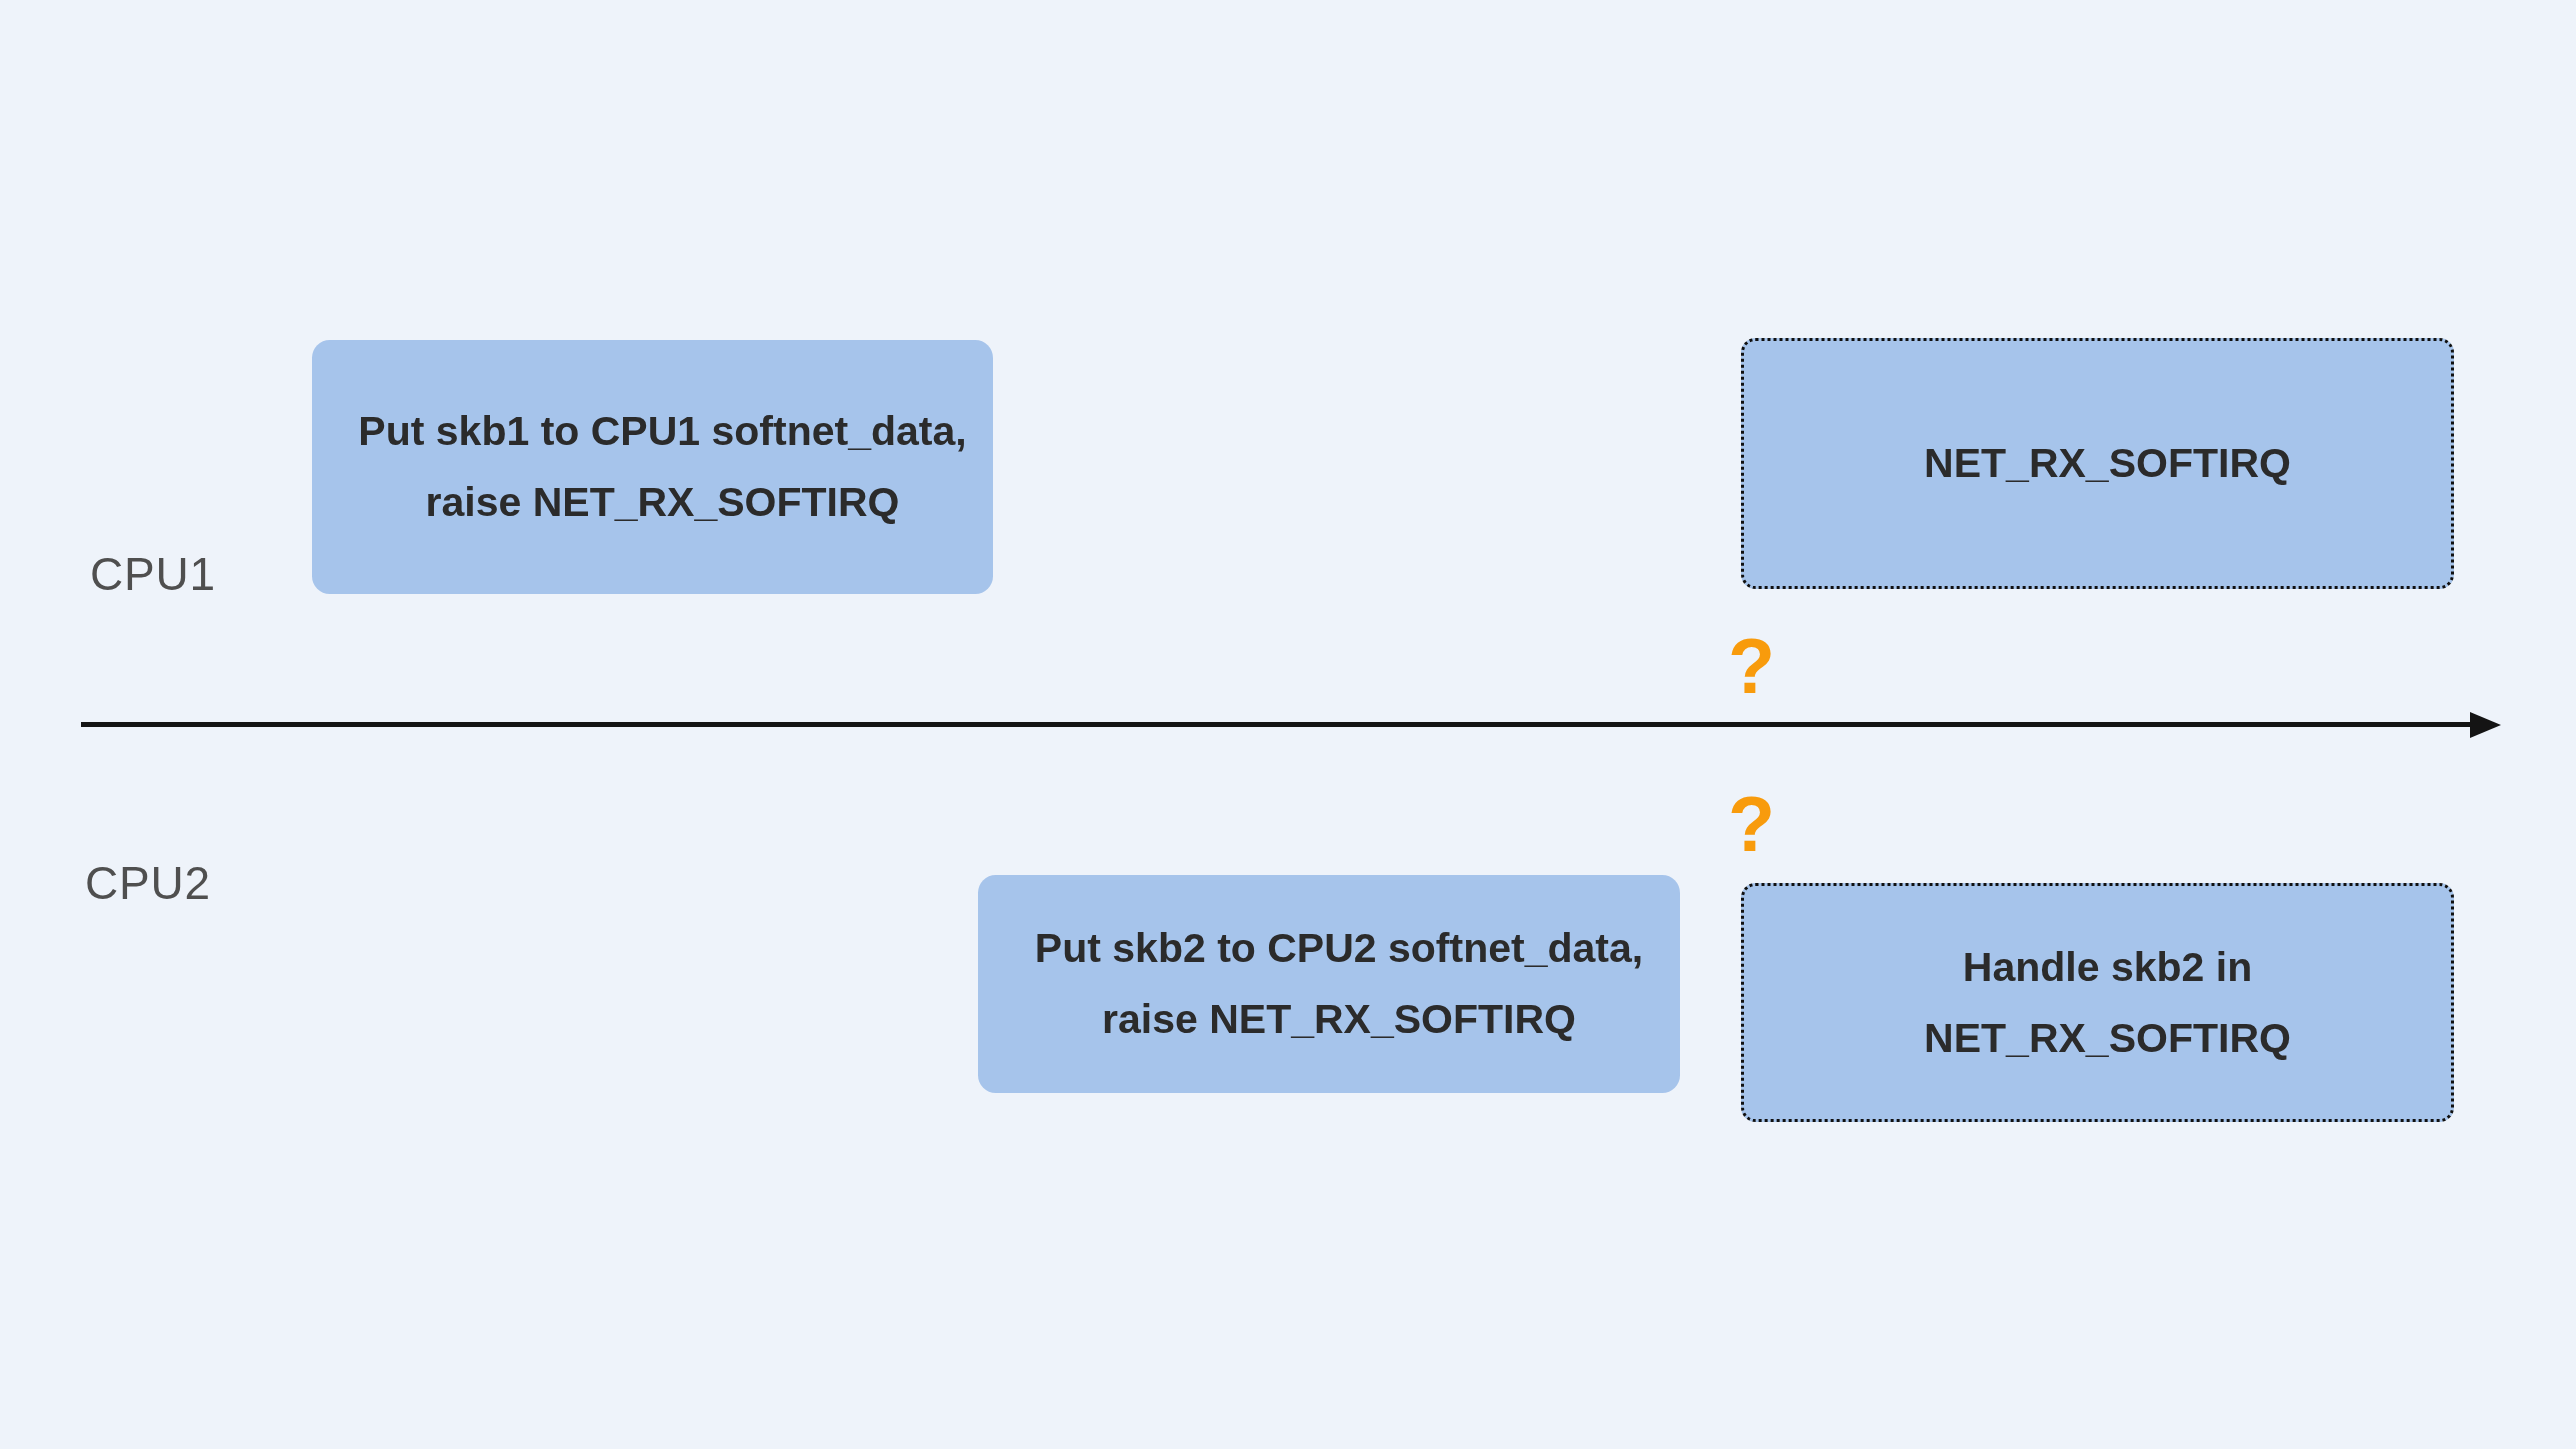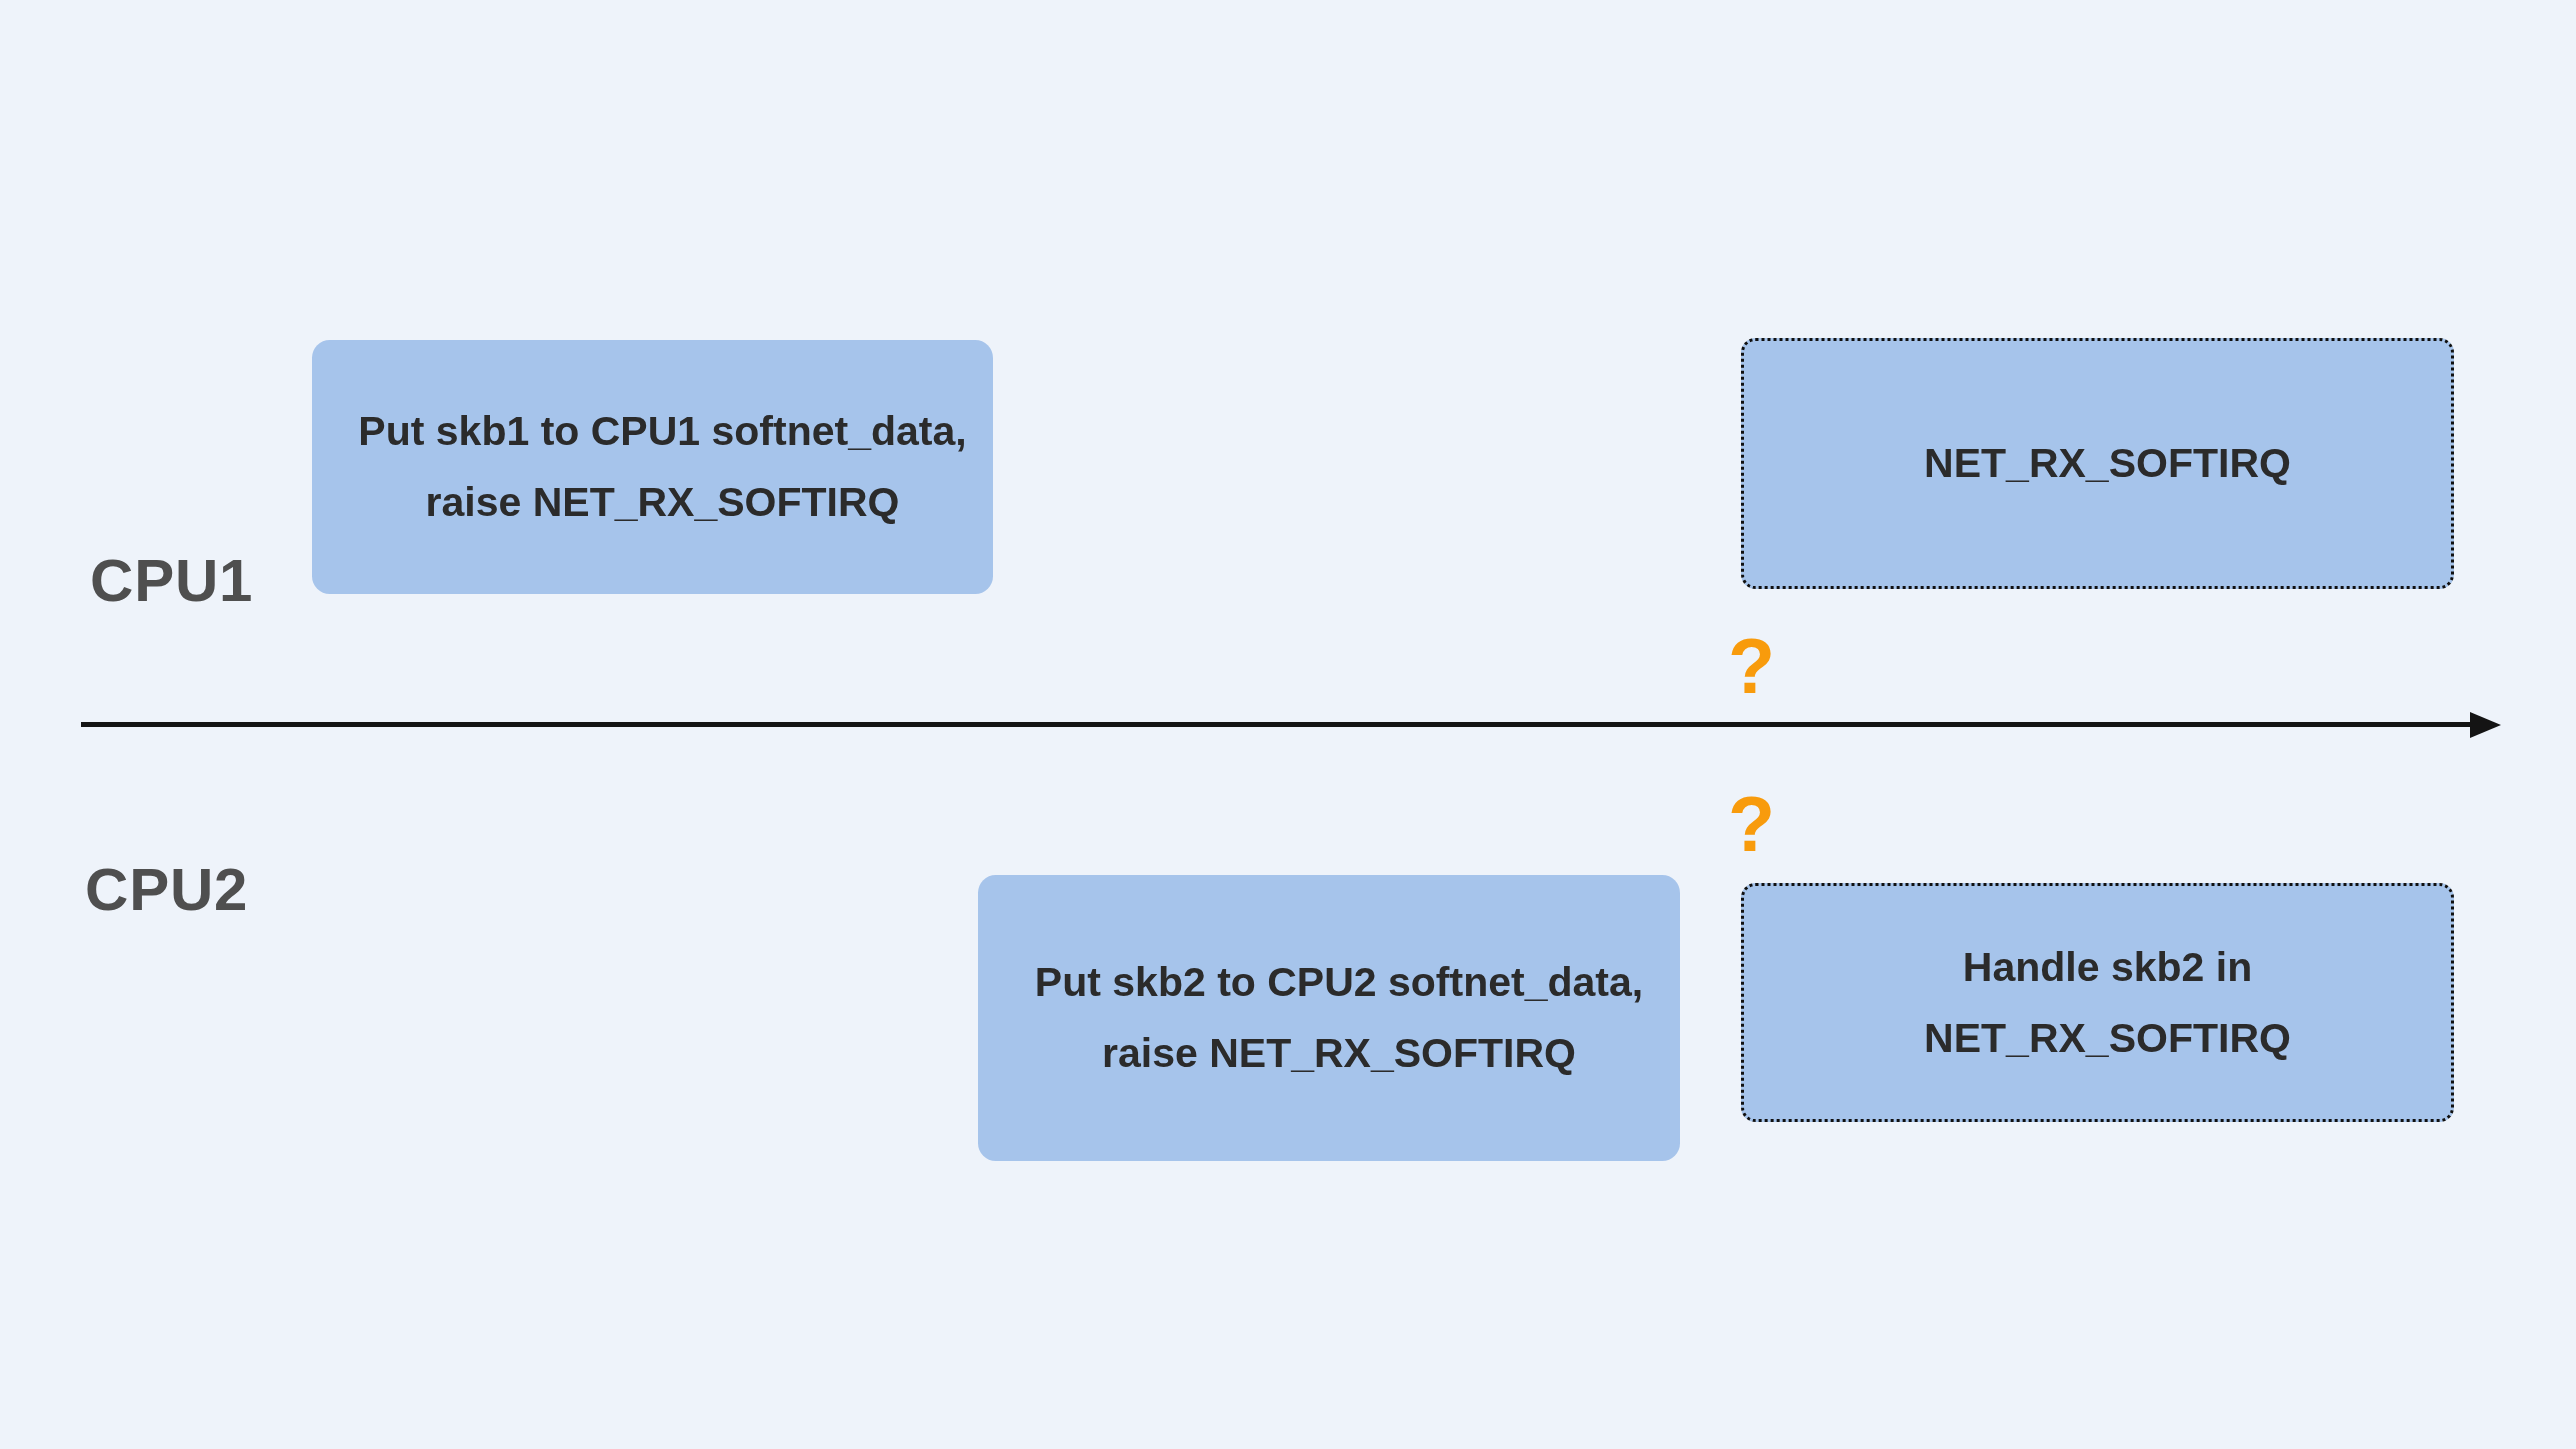--- a/index.html
+++ b/index.html
@@ -17,22 +17,22 @@
     font-family: "Liberation Sans", "DejaVu Sans", sans-serif;
   }
   .canvas {
     position: relative;
     width: 2576px; height: 1449px;
     background: var(--background);
     overflow: hidden;
   }
   .lane-label {
     position: absolute;
-    font-size: 60px;
-    font-weight: 700;
+    font-size: 46px;
+    font-weight: 400;
     color: var(--lane-label);
     letter-spacing: 0.8px;
     line-height: 1;
   }
   .lane-label.cpu1 { left: 90px; top: 551px; }
   .lane-label.cpu2 { left: 85px; top: 860px; text-align: center; }
 
   .box {
     position: absolute;
     background: var(--box-fill);
@@ -50,21 +50,21 @@
     color: var(--box-text);
     line-height: 71px;
     white-space: nowrap;
   }
   .box.dotted {
     border: 3.2px dotted var(--dotted-border);
     border-radius: 14.5px;
   }
   .box.cpu1-enqueue { left: 312px;  top: 340px;  width: 681px; height: 254px; }
   .box.cpu1-handle  { left: 1741px; top: 338px;  width: 713px; height: 251px; }
-  .box.cpu2-enqueue { left: 978px; top: 875px; width: 702px; height: 286px; }
+  .box.cpu2-enqueue { left: 978px; top: 875px; width: 702px; height: 218px; }
   .box.cpu2-handle  { left: 1741px; top: 883px; width: 713px; height: 239px; align-items: center; }
 
   .timeline-line {
     position: absolute;
     left: 81px; top: 722px;
     width: 2395px; height: 4.8px;
     background: var(--timeline);
   }
   .timeline-head {
     position: absolute;

